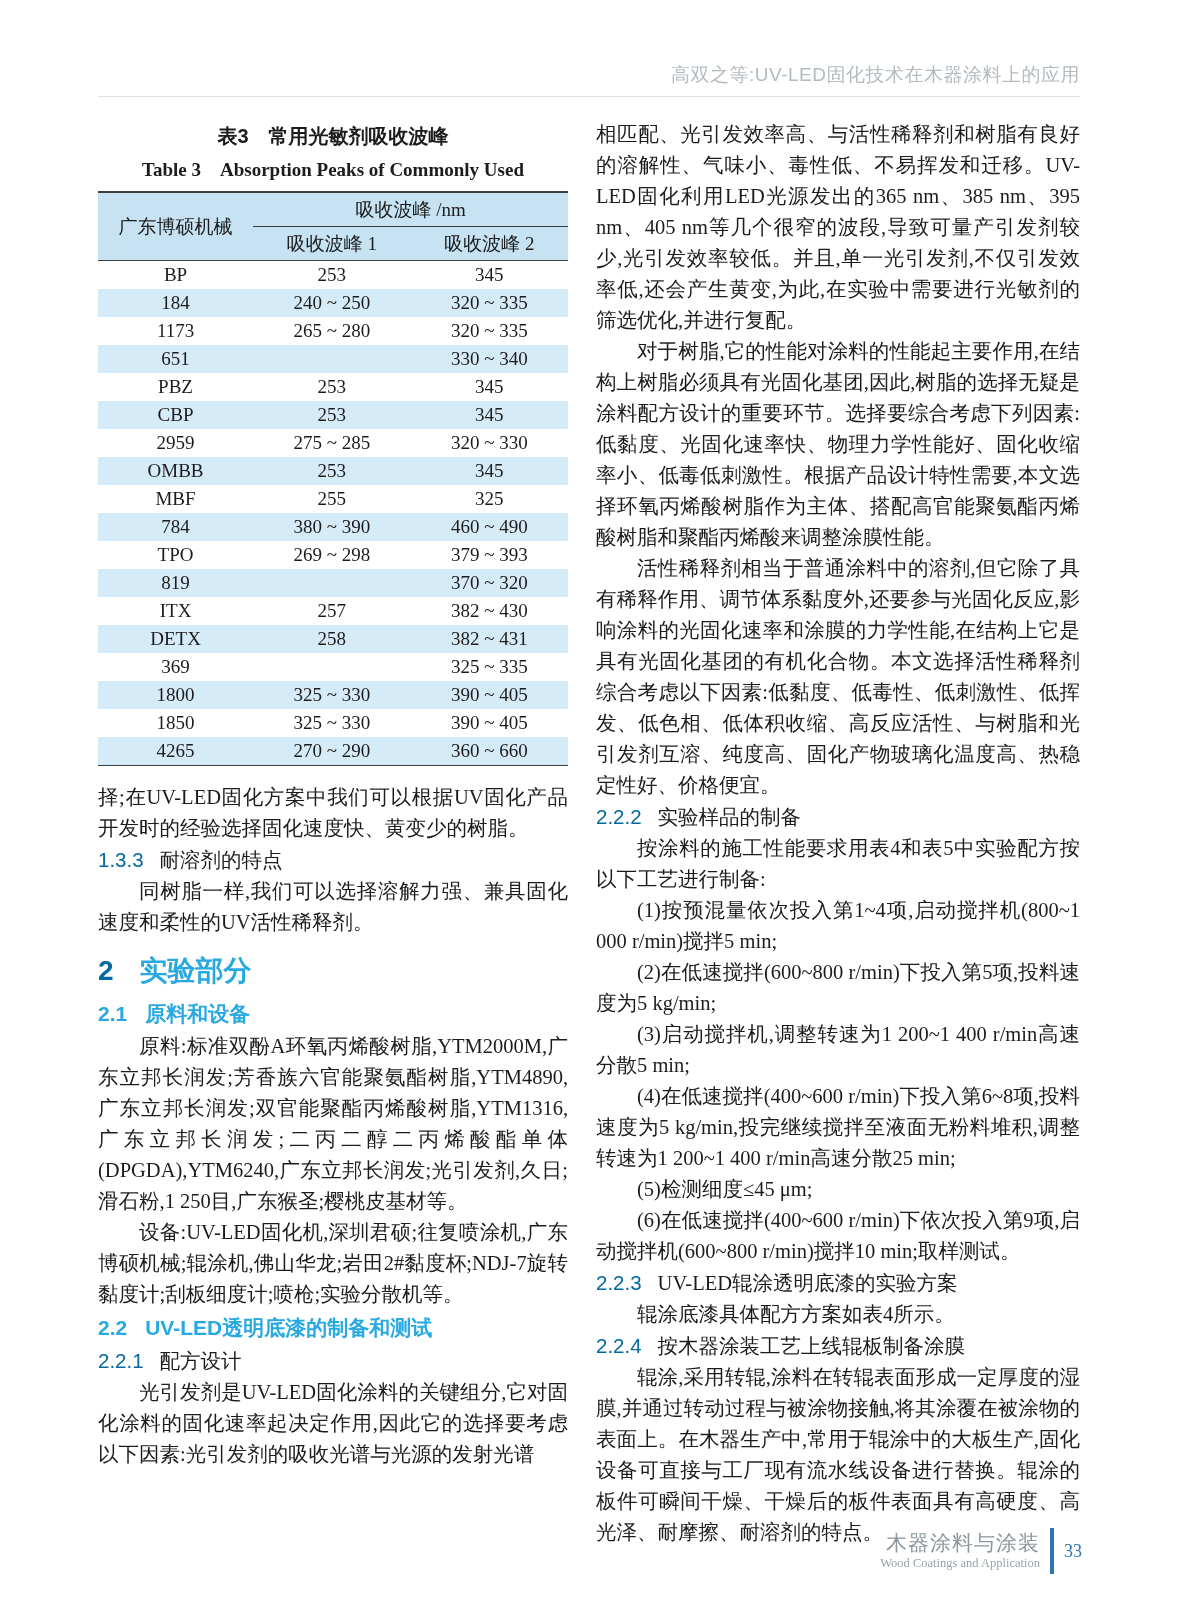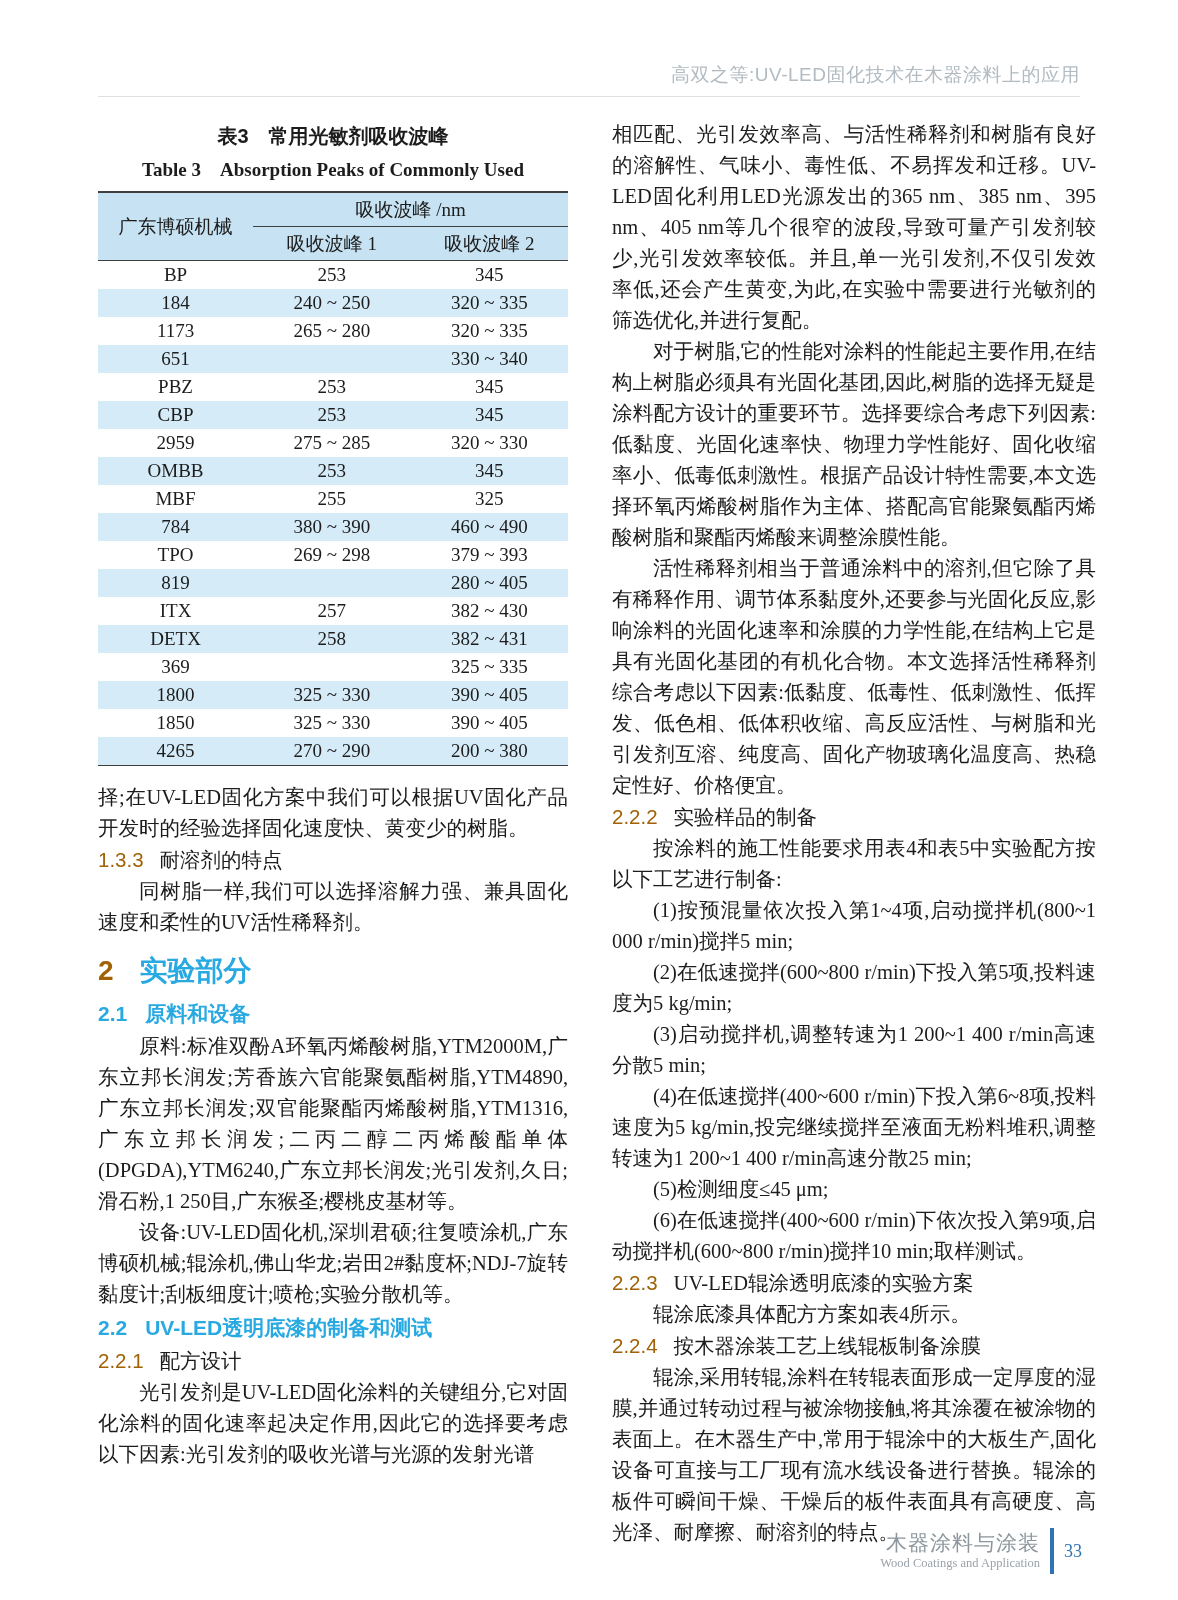--- a/index.html
+++ b/index.html
@@ -21,21 +21,21 @@
     color:#b2bbc1;
     letter-spacing:.5px;
   }
   .header-rule{
     margin:8px 98px 0 98px;
     border-bottom:1.5px solid #dde1e4;
   }
   
   .columns{
     display:flex;
-    gap:44px;
+    gap:28px;
     margin:22px 98px 0 98px;
   }
   .col-left{width:470px;flex:0 0 470px;}
   .col-right{width:484px;flex:0 0 484px;}
   
   .tbl-caption-cn{
     text-align:center;
     font-family:"Liberation Sans","DejaVu Sans",sans-serif;
     font-weight:bold;
     font-size:20px;
@@ -78,21 +78,21 @@
   .para{
     font-size:20.5px;
     line-height:31px;
     text-align:justify;
     margin:0;
   }
   .indent{text-indent:2em;}
   
   .h-num{
     font-family:"Liberation Sans","DejaVu Sans",sans-serif;
-    color:#a16207;
+    color:#0369a1;
     margin-right:16px;
   }
   .h3-line{ 
     font-size:20.5px;
     line-height:31px;
     margin:0;
   }
   .h1-big{
     font-family:"Liberation Sans","DejaVu Sans",sans-serif;
     color:#29a9e1;
@@ -227,21 +227,21 @@
               <td>460 ~ 490</td>
             </tr>
           <tr>
               <td>TPO</td>
               <td>269 ~ 298</td>
               <td>379 ~ 393</td>
             </tr>
           <tr>
               <td>819</td>
               <td></td>
-              <td>280 ~ 405</td>
+              <td>370 ~ 320</td>
             </tr>
           <tr>
               <td>ITX</td>
               <td>257</td>
               <td>382 ~ 430</td>
             </tr>
           <tr>
               <td>DETX</td>
               <td>258</td>
               <td>382 ~ 431</td>
@@ -257,21 +257,21 @@
               <td>390 ~ 405</td>
             </tr>
           <tr>
               <td>1850</td>
               <td>325 ~ 330</td>
               <td>390 ~ 405</td>
             </tr>
           <tr>
               <td>4265</td>
               <td>270 ~ 290</td>
-              <td>200 ~ 380</td>
+              <td>360 ~ 660</td>
             </tr>
         </tbody>
       </table>
 
       <div style="height:16px"></div>
 
       <p class="para">择;在UV-LED固化方案中我们可以根据UV固化产品开发时的经验选择固化速度快、黄变少的树脂。</p>
 
       <p class="h3-line"><span class="h-num">1.3.3</span><span>耐溶剂的特点</span></p>
 

